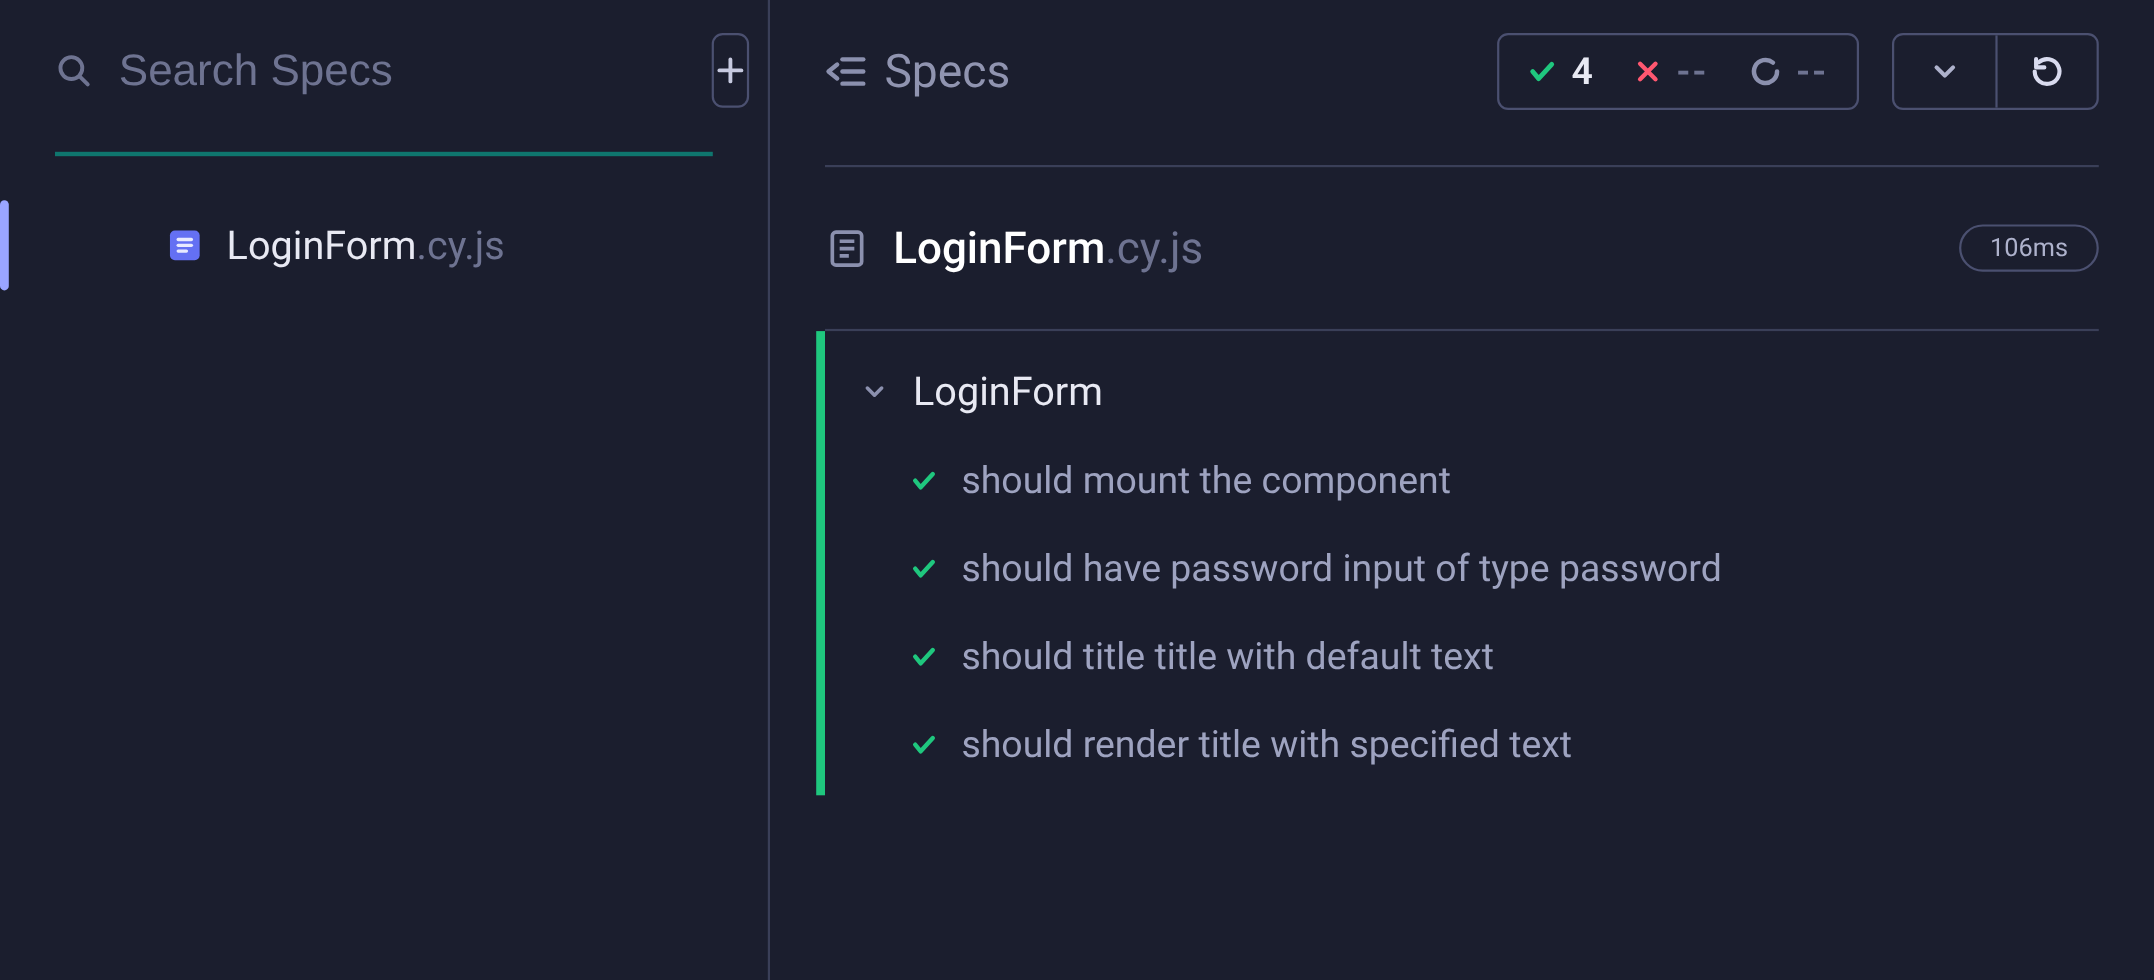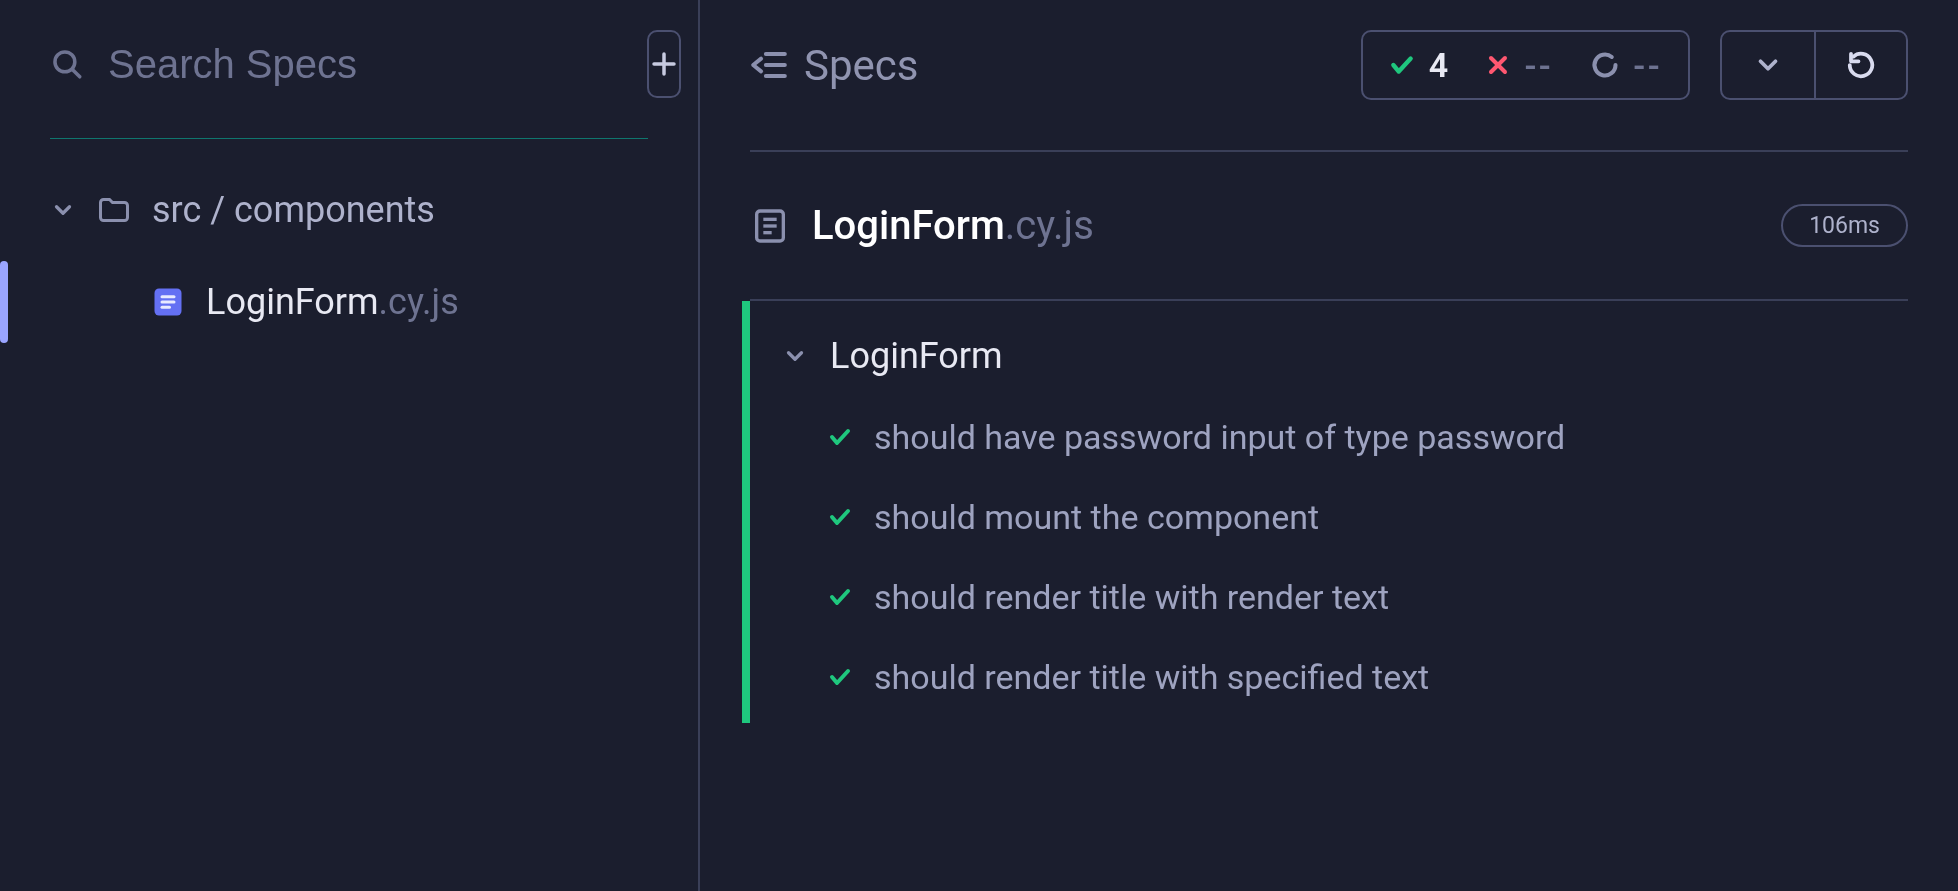--- a/index.html
+++ b/index.html
@@ -30,21 +30,21 @@
     padding-top: 30px;
   }
   .sidebar-inner {
     padding: 0 50px;
   }
   .search-row {
     display: flex;
     align-items: center;
     gap: 24px;
     padding-bottom: 40px;
-    border-bottom: 1px solid #0f766e;
+    border-bottom: 4px solid #0f766e;
     margin-bottom: 40px;
   }
   .search-wrap {
     flex: 1;
     display: flex;
     align-items: center;
     gap: 24px;
     color: #6e7391;
   }
   .search-input {
@@ -235,33 +235,20 @@
         <button class="add-btn">
           <span>
             <svg width="30" height="30" viewBox="0 0 24 24" fill="none" stroke="#c7cae0" stroke-width="2.8" stroke-linecap="round">
               <line x1="12" y1="4" x2="12" y2="20"></line>
               <line x1="4" y1="12" x2="20" y2="12"></line>
             </svg>
           </span>
         </button>
       </div>
 
-      <div class="folder-row">
-        <span>
-          <svg width="26" height="26" viewBox="0 0 24 24" fill="none" stroke="#8b90ae" stroke-width="3" stroke-linecap="round" stroke-linejoin="round">
-            <polyline points="6 9 12 15 18 9"></polyline>
-          </svg>
-        </span>
-        <span>
-          <svg width="36" height="36" viewBox="0 0 24 24" fill="none" stroke="#8b90ae" stroke-width="2">
-            <path d="M3 7a2 2 0 0 1 2-2h4l2 2h8a2 2 0 0 1 2 2v8a2 2 0 0 1-2 2H5a2 2 0 0 1-2-2V7z"></path>
-          </svg>
-        </span>
-        <span>src / components</span>
-      </div>
 
       <div class="spec-item-wrap">
         <div class="spec-item-indicator"></div>
         <div class="spec-item">
           <span>
             <svg width="36" height="36" viewBox="0 0 24 24">
               <rect x="3" y="3" width="18" height="18" rx="3" fill="#6470f3"></rect>
               <rect x="7" y="7.5" width="10" height="2" rx="1" fill="#e8eaff"></rect>
               <rect x="7" y="11" width="10" height="2" rx="1" fill="#e8eaff"></rect>
               <rect x="7" y="14.5" width="7" height="2" rx="1" fill="#e8eaff"></rect>
@@ -362,37 +349,37 @@
         </span>
         <span>LoginForm</span>
       </div>
 
       <div class="test-row">
         <span class="check">
           <svg width="24" height="24" viewBox="0 0 24 24" fill="none" stroke="#1fc77e" stroke-width="4" stroke-linecap="round" stroke-linejoin="round">
             <polyline points="4 12 9 18 20 6"></polyline>
           </svg>
         </span>
-        <span>should have password input of type password</span>
+        <span>should mount the component</span>
       </div>
       <div class="test-row">
         <span class="check">
           <svg width="24" height="24" viewBox="0 0 24 24" fill="none" stroke="#1fc77e" stroke-width="4" stroke-linecap="round" stroke-linejoin="round">
             <polyline points="4 12 9 18 20 6"></polyline>
           </svg>
         </span>
-        <span>should mount the component</span>
+        <span>should have password input of type password</span>
       </div>
       <div class="test-row">
         <span class="check">
           <svg width="24" height="24" viewBox="0 0 24 24" fill="none" stroke="#1fc77e" stroke-width="4" stroke-linecap="round" stroke-linejoin="round">
             <polyline points="4 12 9 18 20 6"></polyline>
           </svg>
         </span>
-        <span>should render title with render text</span>
+        <span>should title title with default text</span>
       </div>
       <div class="test-row">
         <span class="check">
           <svg width="24" height="24" viewBox="0 0 24 24" fill="none" stroke="#1fc77e" stroke-width="4" stroke-linecap="round" stroke-linejoin="round">
             <polyline points="4 12 9 18 20 6"></polyline>
           </svg>
         </span>
         <span>should render title with specified text</span>
       </div>
     </div>

